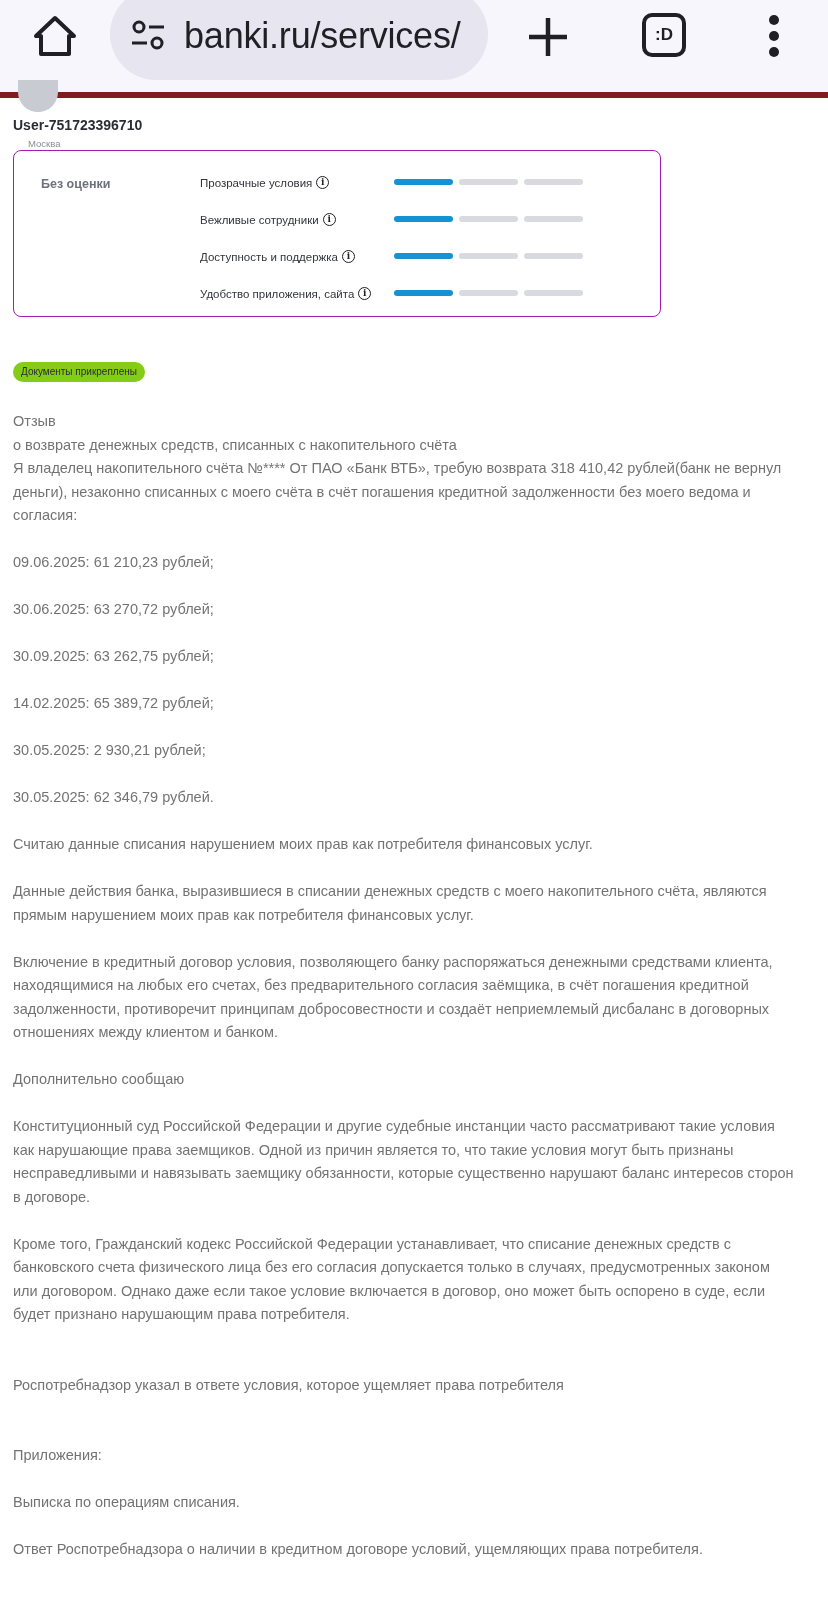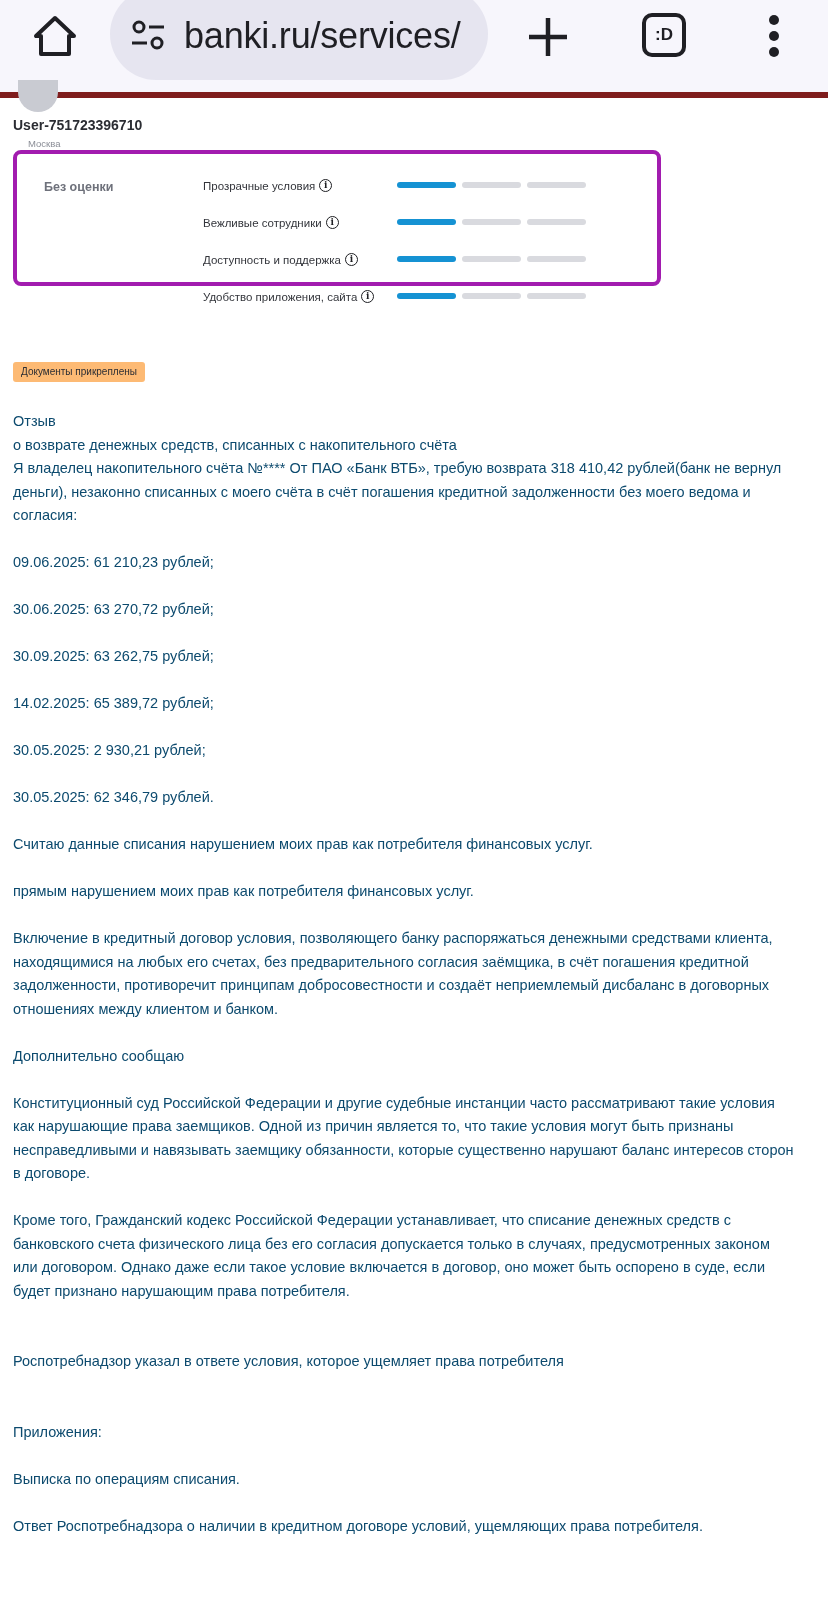--- a/index.html
+++ b/index.html
@@ -15,34 +15,34 @@
   .tb-plus { position: absolute; left: 525px; top: 14px; width: 46px; height: 46px; cursor: pointer; }
   .tb-tabs { position: absolute; left: 642px; top: 13px; width: 44px; height: 44px; border: 4px solid #1f1f24; border-radius: 10px; cursor: pointer; display: flex; align-items: center; justify-content: center; font-size: 17px; font-weight: bold; color: #1f1f24; }
   .tb-menu { position: absolute; left: 766px; top: 14px; width: 16px; height: 44px; cursor: pointer; }
 
   
   .avatar { position: absolute; left: 18px; top: 80px; width: 40px; height: 32px; border-radius: 0 0 20px 20px; background: #c9cbd2; overflow: hidden; }
   .user-name { position: absolute; left: 13px; top: 117px; font-size: 14px; font-weight: bold; color: #2b2d33; }
   .user-city { position: absolute; left: 13px; top: 138px; font-size: 9.5px; color: #8a8d96; padding-left: 15px; }
 
   
-  .rating-card { position: absolute; left: 13px; top: 150px; width: 648px; height: 136px; border: 4px solid #a21caf; border-radius: 8px; background: #fff; }
+  .rating-card { position: absolute; left: 13px; top: 150px; width: 648px; height: 167px; border: 1px solid #a21caf; border-radius: 8px; background: #fff; }
   .rating-overall { position: absolute; left: 27px; top: 26px; font-size: 12.5px; font-weight: bold; color: #6e717b; }
   .crit-row { position: absolute; left: 154px; height: 20px; width: 480px; }
   .crit-label { position: absolute; left: 0; top: 2px; font-size: 11.5px; color: #33353b; white-space: nowrap; display: flex; align-items: center; gap: 4px; margin-left: 32px; }
   .info-icon { display: inline-flex; width: 13px; height: 13px; border: 1.6px solid #1e1f23; border-radius: 50%; align-items: center; justify-content: center; font-size: 9px; font-weight: bold; color: #1e1f23; cursor: pointer; line-height: 1; font-family: "DejaVu Serif", serif; }
   .bars { position: absolute; left: 226px; top: 5px; display: flex; gap: 6px; }
   .bar { width: 59px; height: 6px; border-radius: 3px; background: #d9dadf; }
   .bar.on { background: #1592d3; }
 
   
-  .badge { position: absolute; left: 13px; top: 362px; height: 20px; padding: 0 8px; background: #fdba74; border-radius: 3px; font-size: 10px; color: #2b2d33; line-height: 20px; }
+  .badge { position: absolute; left: 13px; top: 362px; height: 20px; padding: 0 8px; background: #84cc16; border-radius: 10px; font-size: 10px; color: #2b2d33; line-height: 20px; }
 
   
-  .review { position: absolute; left: 13px; top: 410px; width: 815px; font-size: 14.5px; line-height: 23.5px; color: #0c4a6e; }
+  .review { position: absolute; left: 13px; top: 410px; width: 815px; font-size: 14.5px; line-height: 23.5px; color: #737373; }
   .review p { white-space: nowrap; }
   .gap { height: 23.5px; }
 </style>
 </head>
 <body>
 
 <div class="toolbar">
   <div class="tb-home">
     <svg width="50" height="44" viewBox="0 0 50 44">
         <path d="M25 4 L6 22 L11 22 L11 40 L39 40 L39 22 L44 22 Z" fill="none" stroke="#1f1f24" stroke-width="4" stroke-linejoin="round"></path>
@@ -146,20 +146,21 @@
   <p>30.09.2025: 63 262,75 рублей;</p>
   <div class="gap"></div>
   <p>14.02.2025: 65 389,72 рублей;</p>
   <div class="gap"></div>
   <p>30.05.2025: 2 930,21 рублей;</p>
   <div class="gap"></div>
   <p>30.05.2025: 62 346,79 рублей.</p>
   <div class="gap"></div>
   <p>Считаю данные списания нарушением моих прав как потребителя финансовых услуг.</p>
   <div class="gap"></div>
+  <p>Данные действия банка, выразившиеся в списании денежных средств с моего накопительного счёта, являются</p>
   <p>прямым нарушением моих прав как потребителя финансовых услуг.</p>
   <div class="gap"></div>
   <p>Включение в кредитный договор условия, позволяющего банку распоряжаться денежными средствами клиента,</p>
   <p>находящимися на любых его счетах, без предварительного согласия заёмщика, в счёт погашения кредитной</p>
   <p>задолженности, противоречит принципам добросовестности и создаёт неприемлемый дисбаланс в договорных</p>
   <p>отношениях между клиентом и банком.</p>
   <div class="gap"></div>
   <p>Дополнительно сообщаю</p>
   <div class="gap"></div>
   <p>Конституционный суд Российской Федерации и другие судебные инстанции часто рассматривают такие условия</p>

